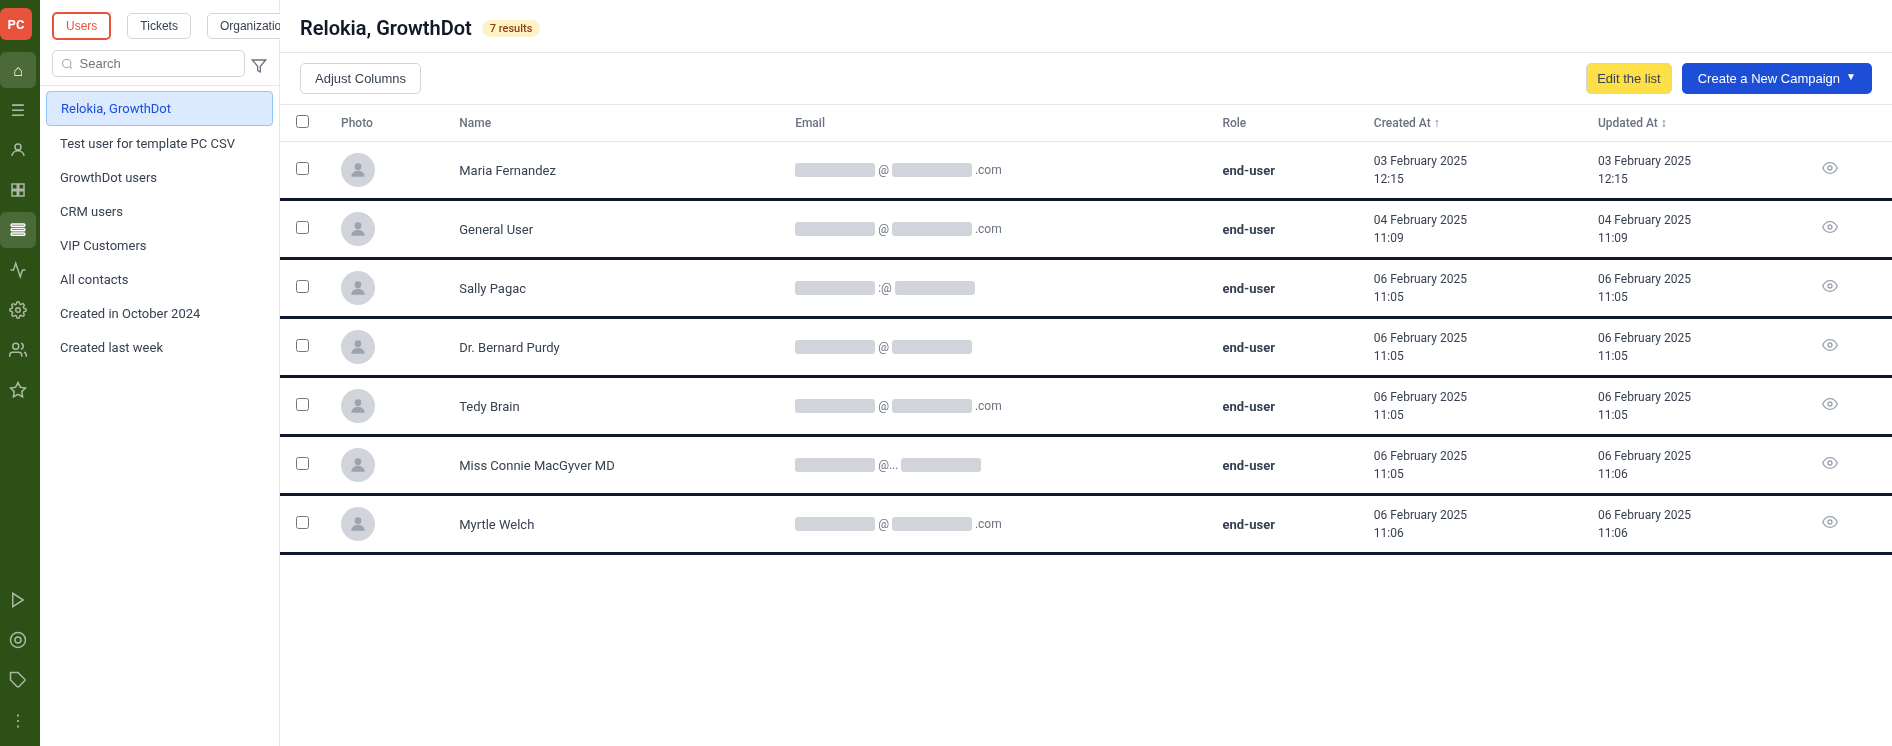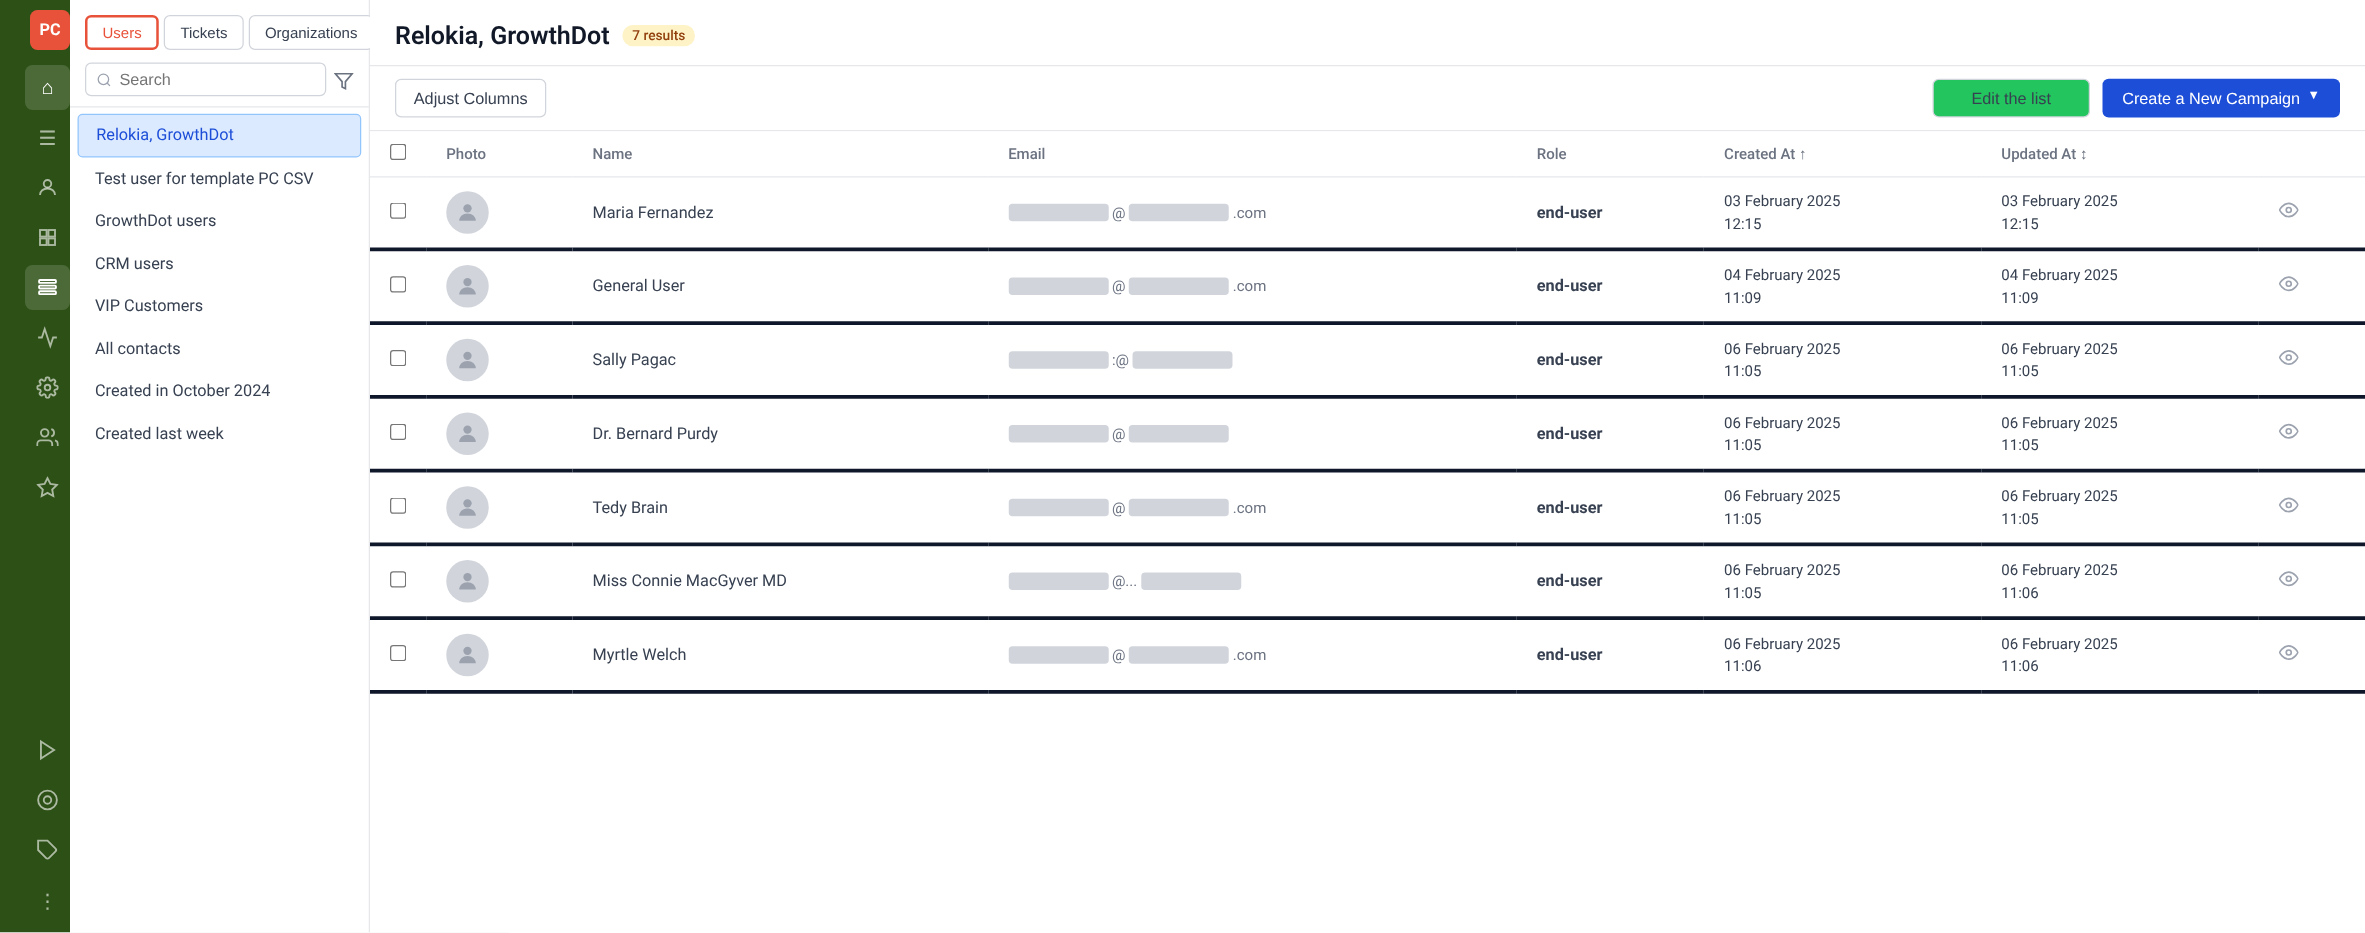--- a/index.html
+++ b/index.html
@@ -1,24 +1,24 @@
 <!DOCTYPE html>
 <html><head>
   <meta charset="utf-8">
   <style>
     * { box-sizing: border-box; margin: 0; padding: 0; }
     body { font-family: -apple-system, BlinkMacSystemFont, 'Segoe UI', Roboto, sans-serif; font-size: 13px; background: #f3f4f6; display: flex; height: 746px; overflow: hidden; }
 
     
     .icon-rail {
-      width: 56px;
+      width: 40px;
       background: #2d5016;
       display: flex;
       flex-direction: column;
-      align-items: flex-end;
+      align-items: flex-start;
       padding: 8px 0;
       gap: 4px;
       flex-shrink: 0;
     }
     .icon-rail .app-logo {
       width: 32px; height: 32px;
       background: #e8523a;
       border-radius: 6px;
       display: flex; align-items: center; justify-content: center;
       color: white; font-weight: bold; font-size: 13px;
@@ -43,22 +43,23 @@
       display: flex;
       flex-direction: column;
       flex-shrink: 0;
     }
     .sidebar-header {
       padding: 12px 12px 8px;
       border-bottom: 1px solid #e5e7eb;
     }
     .tab-bar {
       display: flex;
-      gap: 4px;
+      gap: 16px;
       margin-bottom: 10px;
+      align-items: center;
     }
     .tab-btn {
       padding: 5px 12px;
       border-radius: 5px;
       border: 1px solid #d1d5db;
       background: white;
       cursor: pointer;
       font-size: 12px;
       color: #374151;
     }
@@ -156,24 +157,24 @@
       padding: 6px 12px;
       gap: 8px;
       background: white;
       width: 280px;
     }
     .search-field input {
       border: none; outline: none; font-size: 13px; color: #6b7280; width: 100%; background: transparent;
     }
     .toolbar-spacer { flex: 1; }
     .edit-list-btn {
-      padding: 7px 30px;
+      padding: 7px 10px;
       border: 1px solid #d1d5db;
       border-radius: 5px;
-      background: #22c55e;
+      background: #fde047;
       cursor: pointer;
       font-size: 13px;
       color: #374151;
     }
     .create-campaign-btn {
       padding: 8px 16px;
       background: #1d4ed8;
       color: white;
       border: none;
       border-radius: 5px;

